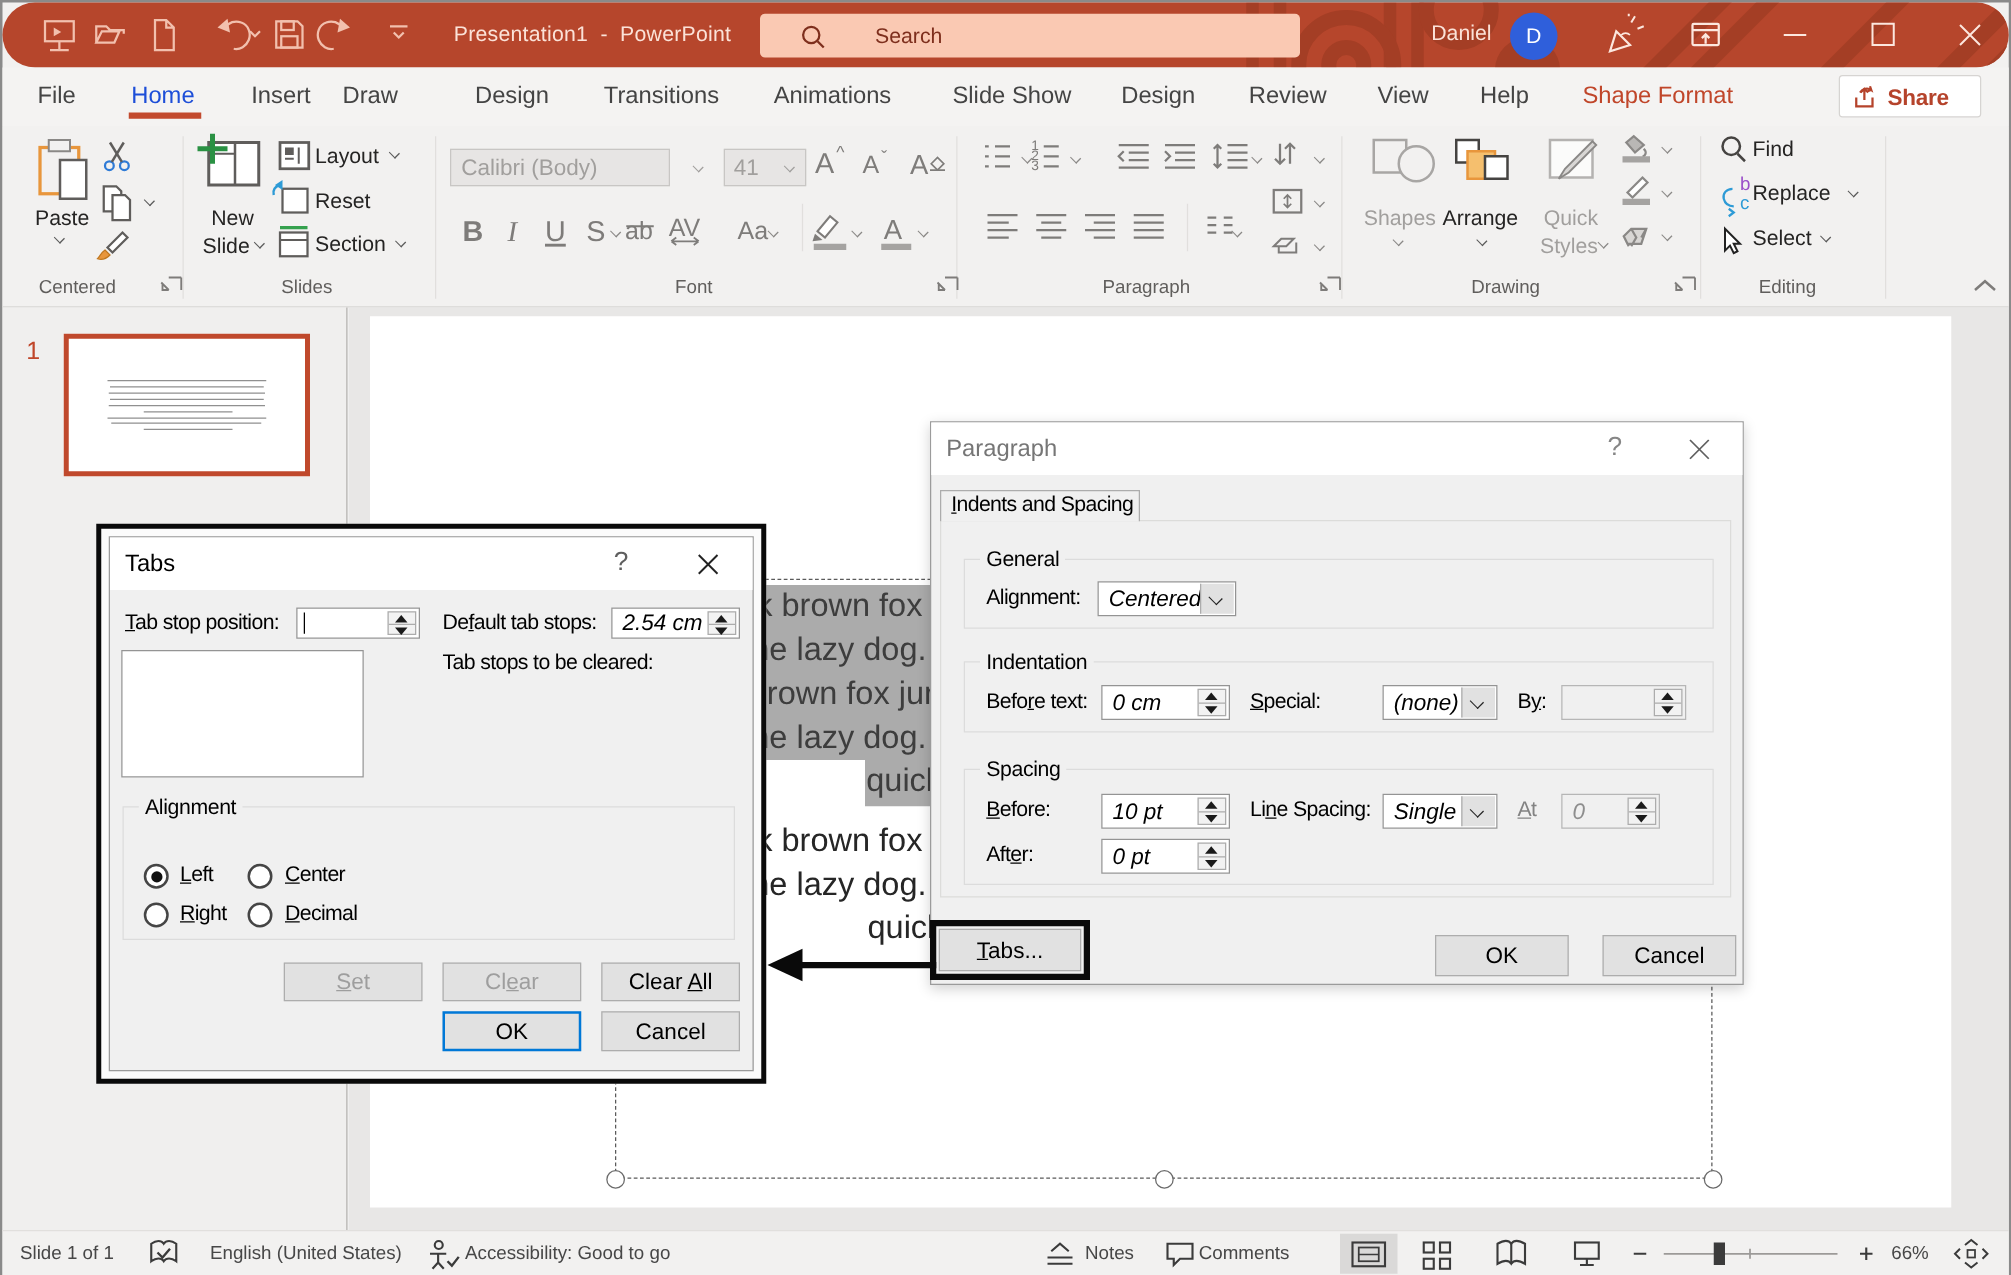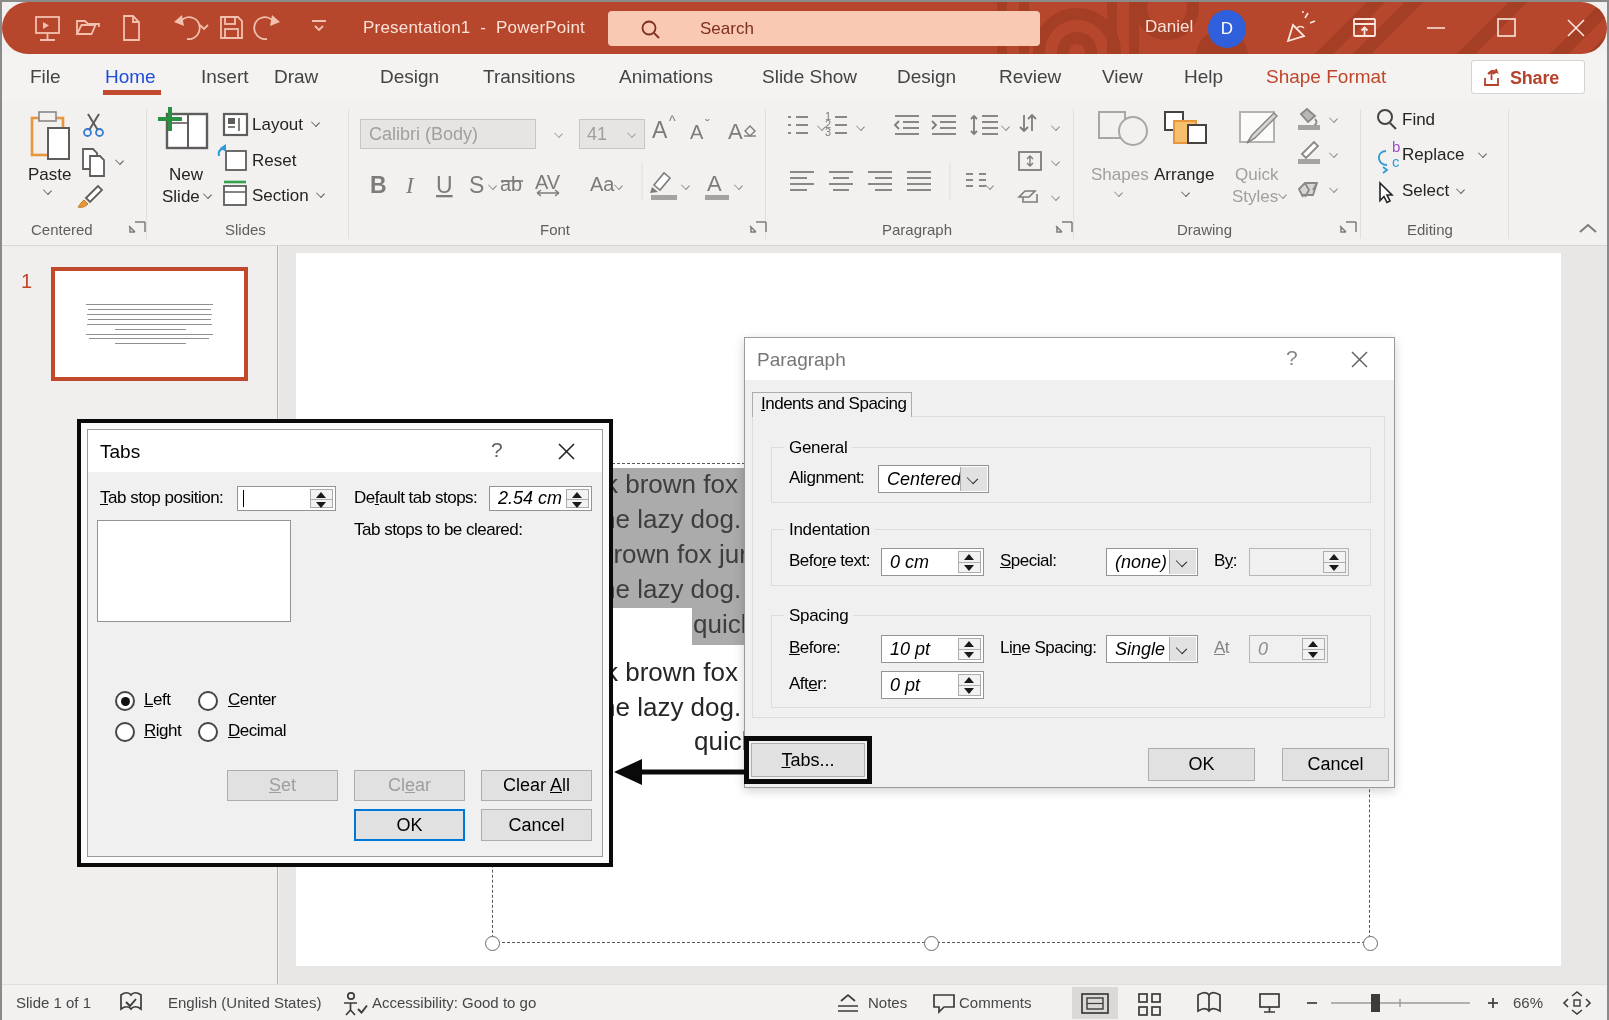--- a/index.html
+++ b/index.html
@@ -602,20 +602,23 @@
             <div class="spub">
               <div class="tri-u"></div>
             </div>
             <div class="spdb">
               <div class="tri-d"></div>
             </div>
           </div>
         </div>
   <div class="abs" style="left:9px;top:90px;width:194px;height:102px;background:#fff;border:1px solid #949494"></div>
   <span class="lbl" style="left:266px;top:90px">Tab stops to be cleared:</span>
+  <div class="gbox" style="left:10px;top:215px;width:490px;height:107px">
+          <span class="gcap">Alignment</span>
+        </div>
   <div class="radio" style="left:27px;top:261px">
           <div class="dot"></div>
         </div>
   <span class="lbl" style="left:56px;top:260px"><u>L</u>eft</span>
   <div class="radio" style="left:110px;top:261px"></div>
   <span class="lbl" style="left:140px;top:260px"><u>C</u>enter</span>
   <div class="radio" style="left:27px;top:292px"></div>
   <span class="lbl" style="left:56px;top:291px"><u>R</u>ight</span>
   <div class="radio" style="left:110px;top:292px"></div>
   <span class="lbl" style="left:140px;top:291px"><u>D</u>ecimal</span>

